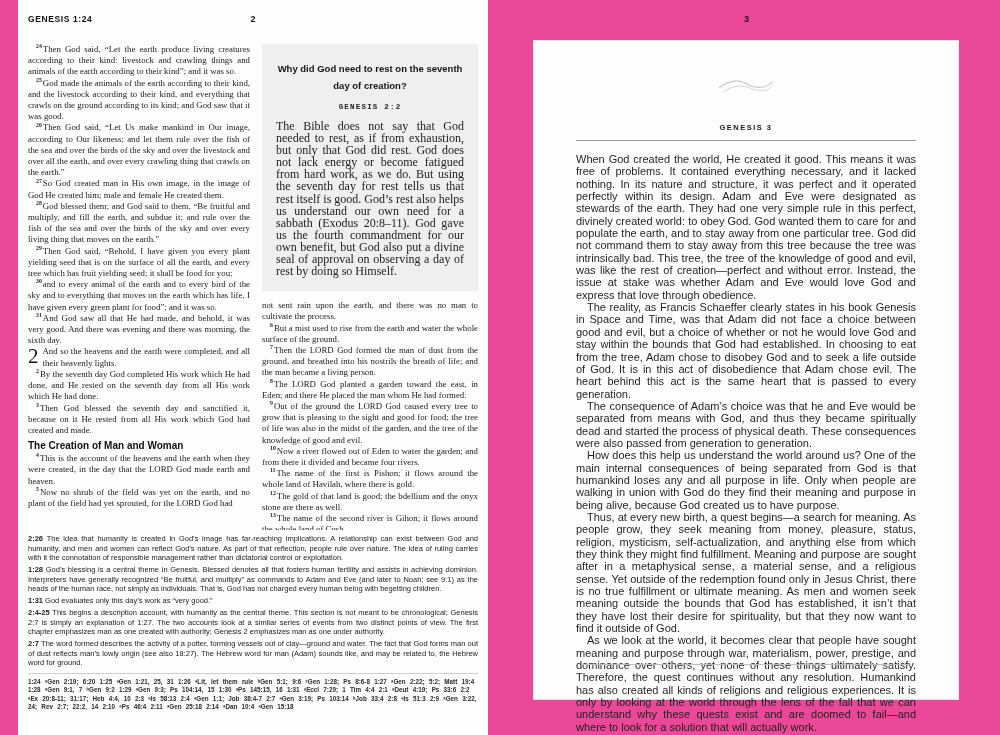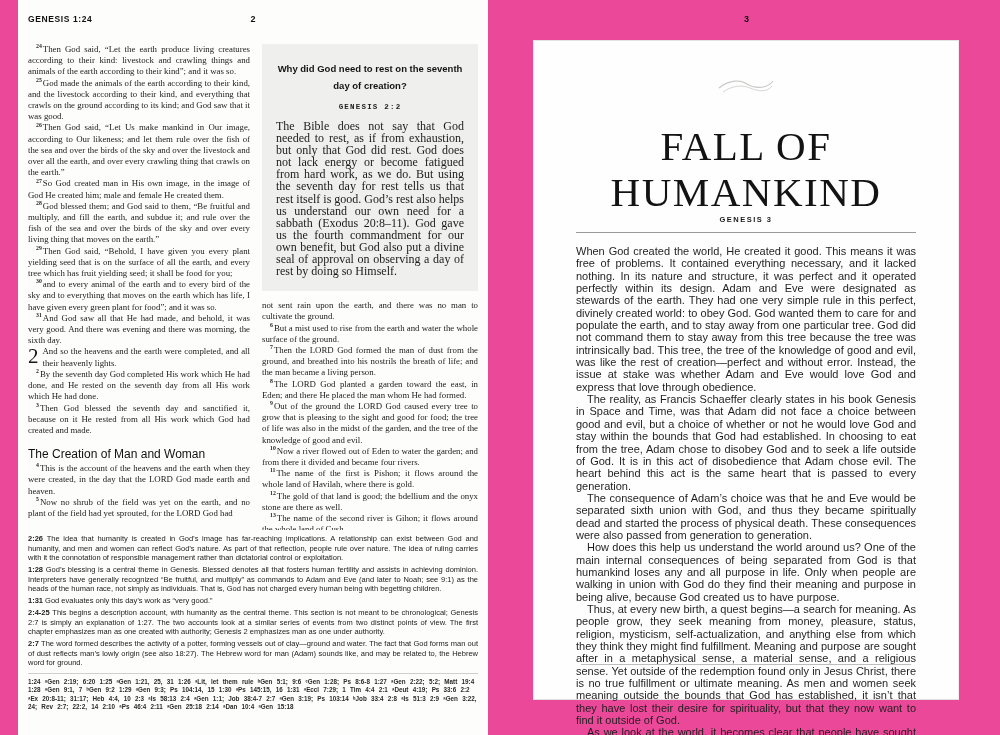--- a/index.html
+++ b/index.html
@@ -16,22 +16,22 @@
   .columns{display:flex;gap:12px;padding:0 10px;height:486px;overflow:hidden;margin-top:0px;}
   .col1{width:222px;}
   .col2{width:216px;}
   .verse{margin:0;font-size:8.8px;line-height:11.2px;text-align:justify;text-indent:8px;
          color:#1b1b1b;}
   .verse.cont{text-indent:0;}
   .verse sup{font-size:5.8px;font-weight:bold;line-height:0;margin-right:1px;}
   .chapter-start{text-indent:0;}
   .chapnum{float:left;font-size:21px;line-height:19px;padding-right:4px;padding-top:1px;
            font-family:"Liberation Serif",serif;color:#161616;}
-  .sect-heading{margin:11px 0 2px 0;font-family:"Liberation Sans",sans-serif;font-weight:normal;
-                font-size:12px;color:#111;text-indent:0;}
+  .sect-heading{margin:4px 0 2px 0;font-family:"Liberation Sans",sans-serif;font-weight:bold;
+                font-size:10px;color:#111;text-indent:0;}
   .sidebar-box{background:#efefed;padding:16px 14px 14px 14px;margin-bottom:9px;}
   .box-question{margin:0 0 9px 0;text-align:center;font-family:"Liberation Sans",sans-serif;
                 font-weight:bold;font-size:9.5px;line-height:17px;color:#141414;}
   .box-ref{display:block;text-align:center;font-family:Liberation Mono, monospace;
            font-weight:bold;font-size:7.5px;letter-spacing:1.2px;margin-bottom:9px;color:#222;}
   .box-body{margin:0;font-size:12px;line-height:12.1px;text-align:justify;color:#1b1b1b;}
   .notes{padding:4px 10px 0 10px;}
   .note{margin:0 0 2.5px 0;font-family:"Liberation Sans",sans-serif;font-size:7.5px;
         line-height:9.5px;text-align:justify;color:#222;}
   .note b{font-weight:bold;}
@@ -87,21 +87,21 @@
           <p class="verse"><sup>4</sup>This is the account of the heavens and the earth when they were created, in the day that the LORD God made earth and heaven.</p>
           <p class="verse"><sup>5</sup>Now no shrub of the field was yet on the earth, and no plant of the field had yet sprouted, for the LORD God had</p>
         </div>
       <div class="col2">
         <div class="sidebar-box">
           <p class="box-question">Why did God need to rest on the seventh day of creation?</p>
           <span class="box-ref">GENESIS 2:2</span>
           <p class="box-body">The Bible does not say that God needed to rest, as if from exhaustion, but only that God did rest. God does not lack energy or become fatigued from hard work, as we do. But using the seventh day for rest tells us that rest itself is good. God’s rest also helps us understand our own need for a sabbath (Exodus 20:8–11). God gave us the fourth commandment for our own benefit, but God also put a divine seal of approval on observing a day of rest by doing so Himself.</p>
         </div>
         <div id="col2">
-            <p class="verse cont">not sent rain upon the earth, and there was no man to cultivate the ground.</p>
+            <p class="verse cont">not sent rain upon the earth, and there was no man to cultivate the process.</p>
             <p class="verse"><sup>6</sup>But a mist used to rise from the earth and water the whole surface of the ground.</p>
             <p class="verse"><sup>7</sup>Then the LORD God formed the man of dust from the ground, and breathed into his nostrils the breath of life; and the man became a living person.</p>
             <p class="verse"><sup>8</sup>The LORD God planted a garden toward the east, in Eden; and there He placed the man whom He had formed.</p>
             <p class="verse"><sup>9</sup>Out of the ground the LORD God caused every tree to grow that is pleasing to the sight and good for food; the tree of life was also in the midst of the garden, and the tree of the knowledge of good and evil.</p>
             <p class="verse"><sup>10</sup>Now a river flowed out of Eden to water the garden; and from there it divided and became four rivers.</p>
             <p class="verse"><sup>11</sup>The name of the first is Pishon; it flows around the whole land of Havilah, where there is gold.</p>
             <p class="verse"><sup>12</sup>The gold of that land is good; the bdellium and the onyx stone are there as well.</p>
             <p class="verse"><sup>13</sup>The name of the second river is Gihon; it flows around the whole land of Cush.</p>
             <p class="verse"><sup>14</sup>The name of the third river is Tigris; it flows east of Assyria. And the fourth river is the Euphrates.</p>
           </div>
@@ -121,27 +121,26 @@
   </div>
 
   <div class="rp-pagenum">3</div>
 
   <div class="right-page">
     <div class="rp-inner">
       <svg class="ornament" viewBox="0 0 64 22" xmlns="http://www.w3.org/2000/svg">
         <path d="M5 13 C 16 4, 27 5, 33 9 S 52 15, 59 6" stroke="#c8c8c6" stroke-width="1.1" fill="none"></path>
         <path d="M9 17 C 19 10, 29 10, 36 13 S 53 18, 58 11" stroke="#d6d6d4" stroke-width="1" fill="none"></path>
       </svg>
-      <h1 class="intro-title"><span>FALL OF</span><br><span>HUMANKIND</span></h1>
       <span class="intro-sub">GENESIS 3</span>
       <hr class="title-rule">
       <div class="intro-body" id="intro">
           <p class="intro-para first">When God created the world, He created it good. This means it was free of problems. It contained everything necessary, and it lacked nothing. In its nature and structure, it was perfect and it operated perfectly within its design. Adam and Eve were designated as stewards of the earth. They had one very simple rule in this perfect, divinely created world: to obey God. God wanted them to care for and populate the earth, and to stay away from one particular tree. God did not command them to stay away from this tree because the tree was intrinsically bad. This tree, the tree of the knowledge of good and evil, was like the rest of creation—perfect and without error. Instead, the issue at stake was whether Adam and Eve would love God and express that love through obedience.</p>
           <p class="intro-para">The reality, as Francis Schaeffer clearly states in his book Genesis in Space and Time, was that Adam did not face a choice between good and evil, but a choice of whether or not he would love God and stay within the bounds that God had established. In choosing to eat from the tree, Adam chose to disobey God and to seek a life outside of God. It is in this act of disobedience that Adam chose evil. The heart behind this act is the same heart that is passed to every generation.</p>
-          <p class="intro-para">The consequence of Adam’s choice was that he and Eve would be separated sixth union with God, and thus they became spiritually dead and started the process of physical death. These consequences were also passed from generation to generation.</p>
+          <p class="intro-para">The consequence of Adam’s choice was that he and Eve would be separated from means with God, and thus they became spiritually dead and started the process of physical death. These consequences were also passed from generation to generation.</p>
           <p class="intro-para">How does this help us understand the world around us? One of the main internal consequences of being separated from God is that humankind loses any and all purpose in life. Only when people are walking in union with God do they find their meaning and purpose in being alive, because God created us to have purpose.</p>
           <p class="intro-para">Thus, at every new birth, a quest begins—a search for meaning. As people grow, they seek meaning from money, pleasure, status, religion, mysticism, self-actualization, and anything else from which they think they might find fulfillment. Meaning and purpose are sought after in a metaphysical sense, a material sense, and a religious sense. Yet outside of the redemption found only in Jesus Christ, there is no true fulfillment or ultimate meaning. As men and women seek meaning outside the bounds that God has established, it isn’t that they have lost their desire for spirituality, but that they now want to find it outside of God.</p>
           <p class="intro-para">As we look at the world, it becomes clear that people have sought meaning and purpose through war, materialism, power, prestige, and dominance over others, yet none of these things ultimately satisfy. Therefore, the quest continues without any resolution. Humankind has also created all kinds of religions and religious experiences. It is only by looking at the world through the lens of the fall that we can understand why these quests exist and are doomed to fail—and where to look for a solution that will actually work.</p>
         </div>
       <hr class="end-rule">
     </div>
   </div>
 
 </div>
 

